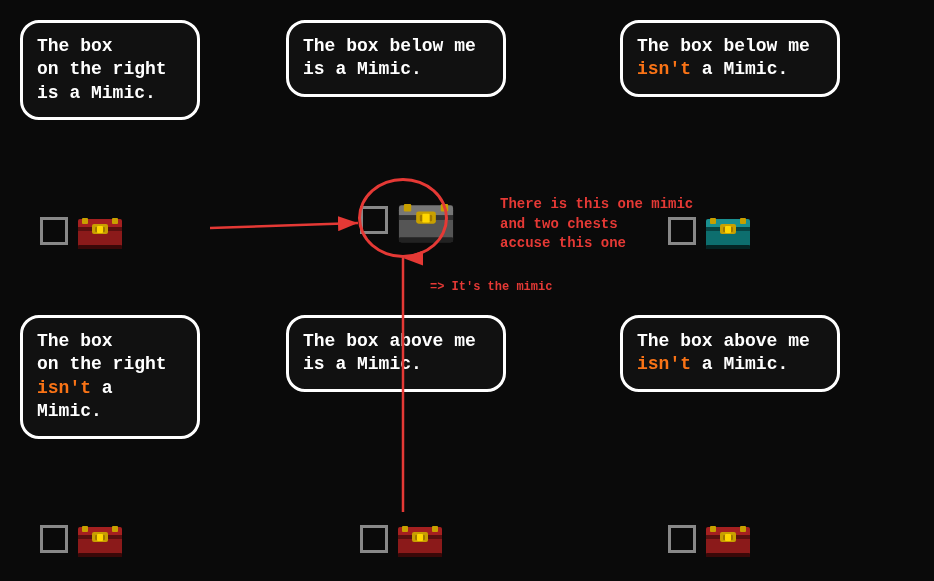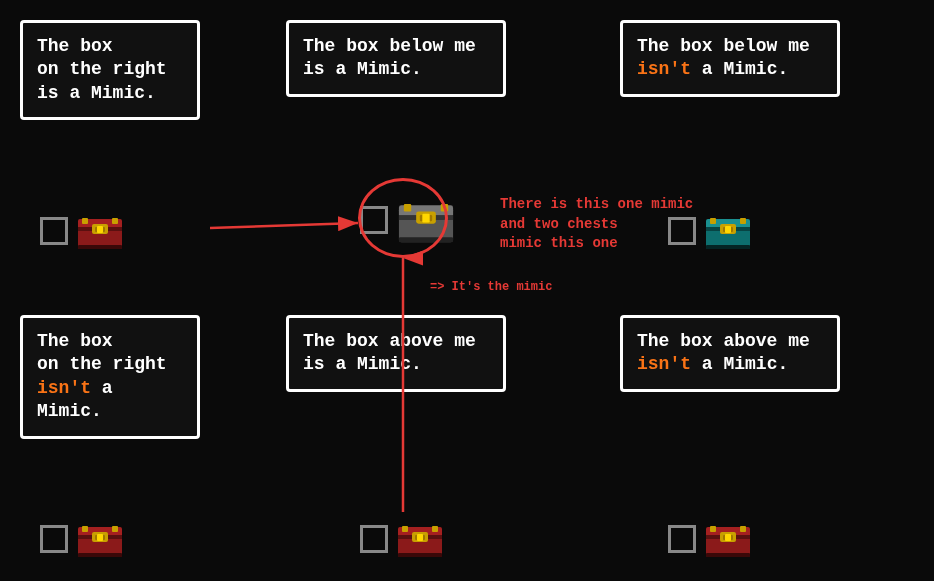--- a/index.html
+++ b/index.html
@@ -16,21 +16,21 @@
       width: 934px;
       height: 581px;
       position: relative;
     }
 
     
     .speech-box {
       position: absolute;
       background-color: #111;
       border: 3px solid #fff;
-      border-radius: 4px;
+      border-radius: 19px;
       padding: 12px 14px;
       color: #fff;
       font-size: 18px;
       font-weight: bold;
       line-height: 1.3;
     }
 
     .speech-box .highlight {
       color: #f97316;
     }
@@ -255,21 +255,21 @@
       <rect x="23" y="19" width="6" height="7" fill="#ffd700" rx="1"></rect>
       <rect x="8" y="11" width="6" height="6" fill="#c8a000" rx="1"></rect>
       <rect x="38" y="11" width="6" height="6" fill="#c8a000" rx="1"></rect>
       <rect x="4" y="38" width="44" height="4" fill="#3a0808" rx="1"></rect>
     </svg>
   </div>
 
   <div class="annotation">
     <span>There is this one mimic</span><br>
     <span>and two chests</span><br>
-    <span>mimic this one</span>
+    <span>accuse this one</span>
   </div>
 
   <div class="annotation-result">
     <span>=&gt; It's the mimic</span>
   </div>
 
   <svg class="arrows-svg">
 
     <defs>
       <marker id="arrowhead" markerWidth="8" markerHeight="6" refX="8" refY="3" orient="auto">

